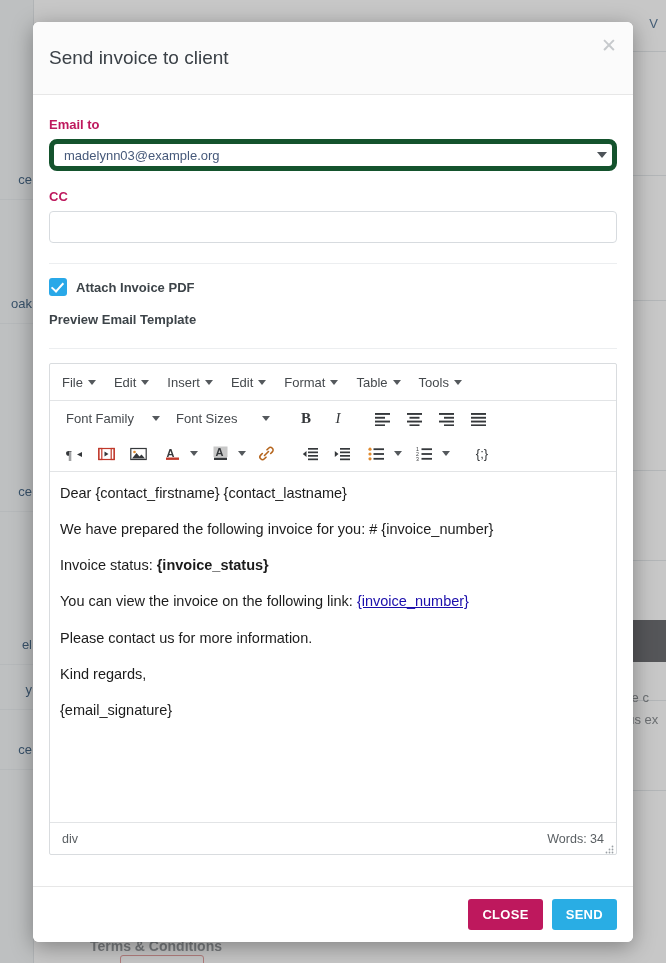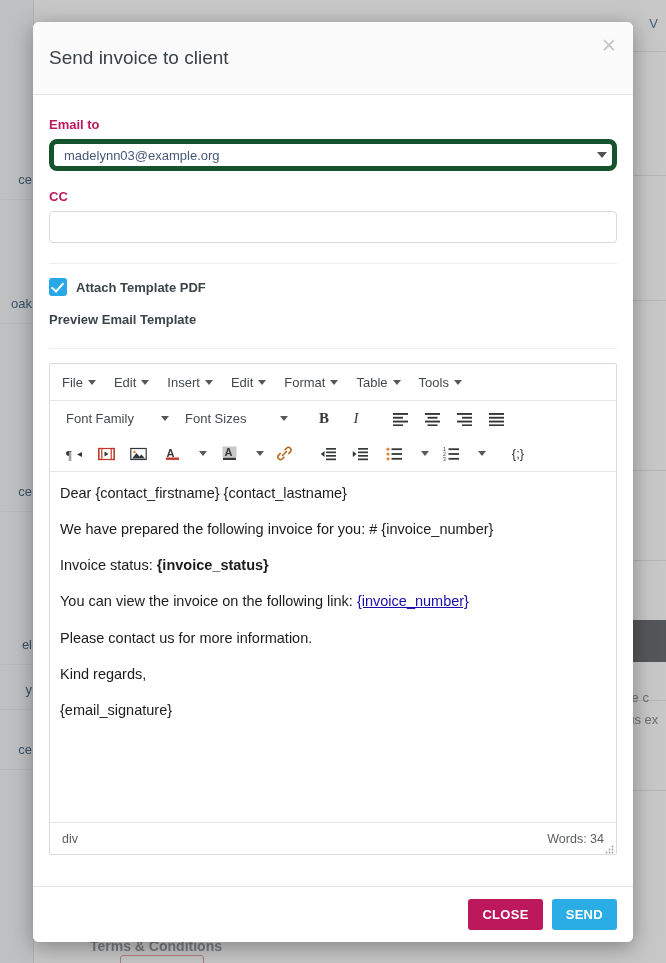--- a/index.html
+++ b/index.html
@@ -197,21 +197,21 @@
     height: 26px; min-width: 28px;
     display: flex; align-items: center; justify-content: center;
     cursor: pointer; border-radius: 2px;
     color: #35383b; font-size: 14px;
     background: none; border: none; padding: 0 3px;
     font-family: "Liberation Sans", sans-serif;
   }
   .tb-select {
     display: flex; align-items: center;
     height: 26px; cursor: pointer;
-    padding: 0 6px; gap: 13px;
+    padding: 0 6px; gap: 4px;
     font-size: 13px; color: #45494d;
     white-space: nowrap;
   }
   .tb-select .sel-text { min-width: 82px; }
   .tb-sep { width: 8px; }
   .tb-b { font-weight: bold; font-size: 15px; font-family: "Liberation Serif", serif; }
   .tb-i { font-style: italic; font-size: 15px; font-family: "Liberation Serif", serif; }
 
   .ico { display: block; }
 
@@ -315,21 +315,21 @@
       <span class="select-caret"></span>
     </div>
 
     <div class="field-label">CC</div>
     <input class="form-input" type="text" placeholder="" style="">
 
     <hr class="hr">
 
     <div class="check-row">
       <span class="checkbox"></span>
-      <span class="check-label">Attach Template PDF</span>
+      <span class="check-label">Attach Invoice PDF</span>
     </div>
 
     <div class="preview-link">Preview Email Template</div>
 
     <hr class="hr">
 
     
     <div class="editor">
 
       <div class="mce-menubar">

